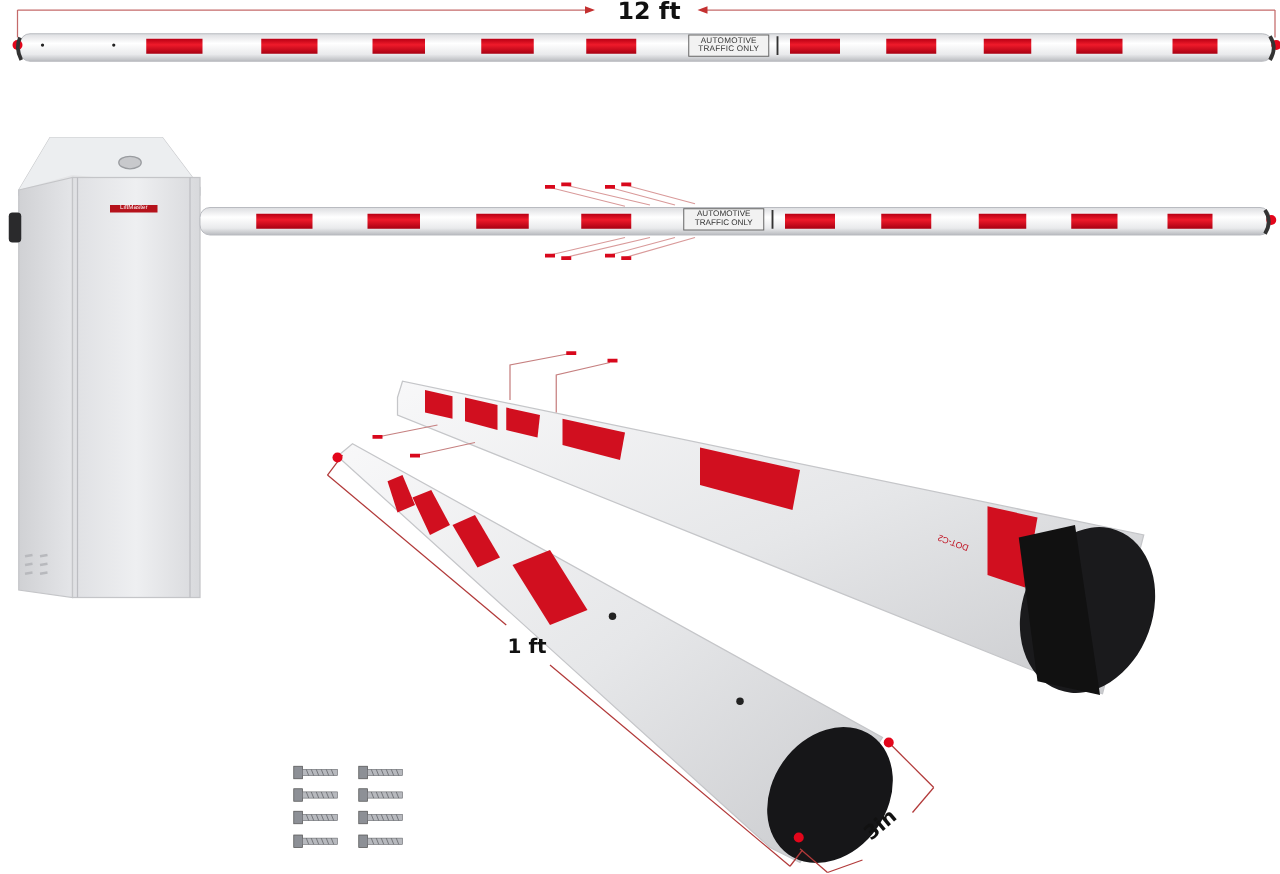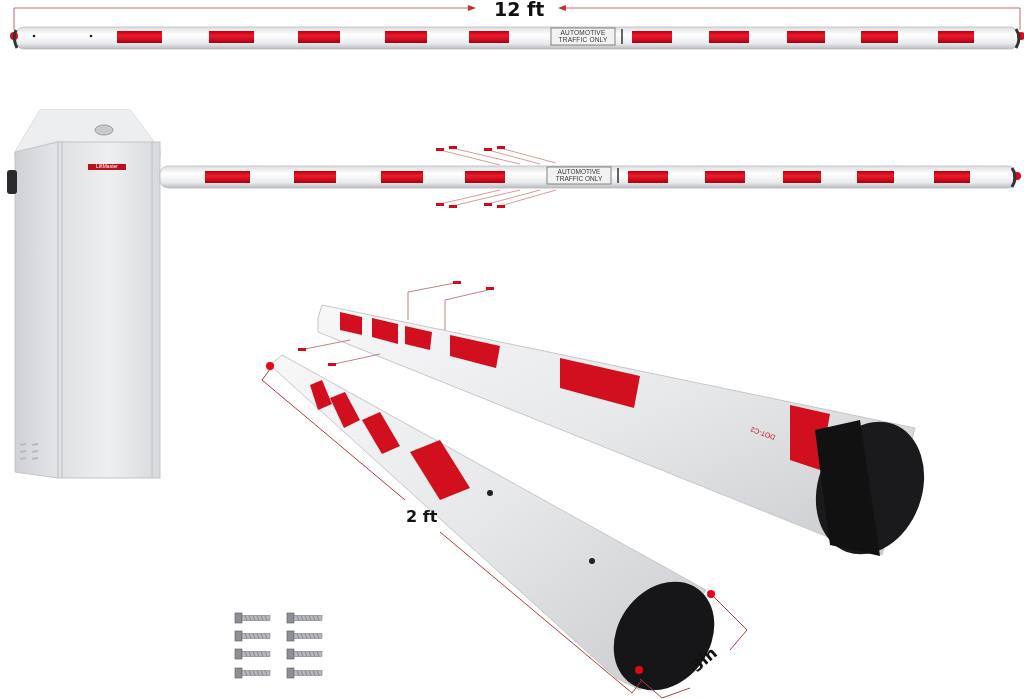--- a/index.html
+++ b/index.html
@@ -204,21 +204,21 @@
       <line x1="300" y1="350" x2="350" y2="340"></line>
       <line x1="330" y1="365" x2="380" y2="354"></line>
     </g>
     <g fill="#d8081c">
       <rect x="453" y="281" width="8" height="3"></rect>
       <rect x="486" y="287" width="8" height="3"></rect>
       <rect x="298" y="348" width="8" height="3"></rect>
       <rect x="328" y="363" width="8" height="3"></rect>
     </g>
   </svg>
-  <div class="abs dim-label" style="left:406px;top:507px;font-size:16px;">2 ft</div>
+  <div class="abs dim-label" style="left:406px;top:507px;font-size:16px;">1 ft</div>
   <div class="abs dim-label" style="left:690px;top:650px;font-size:16px;transform:rotate(-40deg);">3in</div>
   <div class="abs" style="left:750px;top:430px;font-size:7px;color:#c01020;transform:rotate(200deg);">DOT-C2</div>
 </div>
 
 <div class="abs" style="left:233px;top:610px;width:100px;height:76px;">
   <svg width="100" height="76">
     <defs>
       <g id="screw">
         <rect x="0" y="0" width="7" height="10" fill="#8d9096" stroke="#555" stroke-width="0.6"></rect>
         <rect x="7" y="2.5" width="28" height="5" fill="#b7b9be" stroke="#6a6c70" stroke-width="0.5"></rect>

